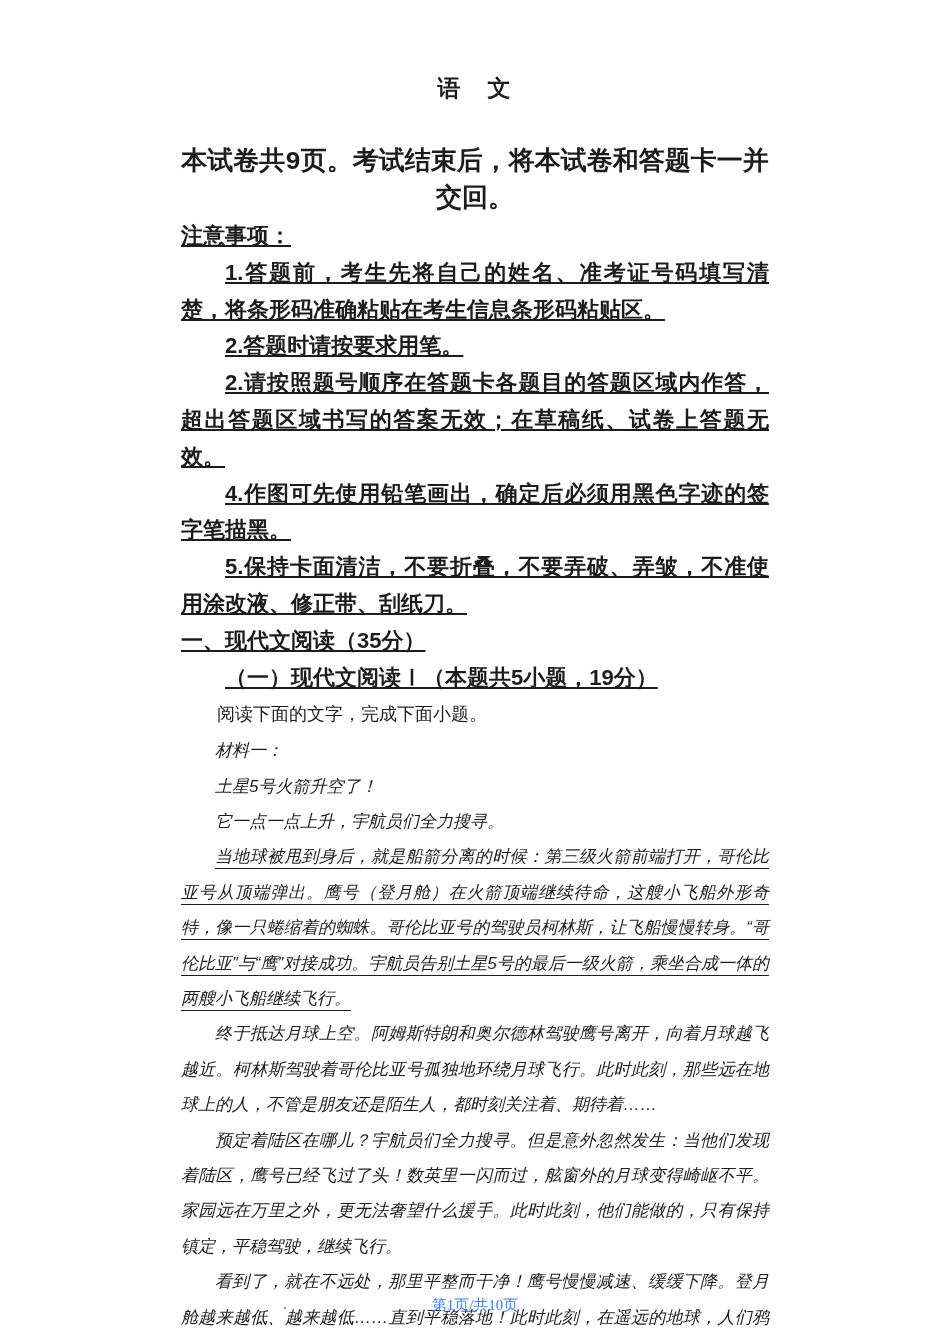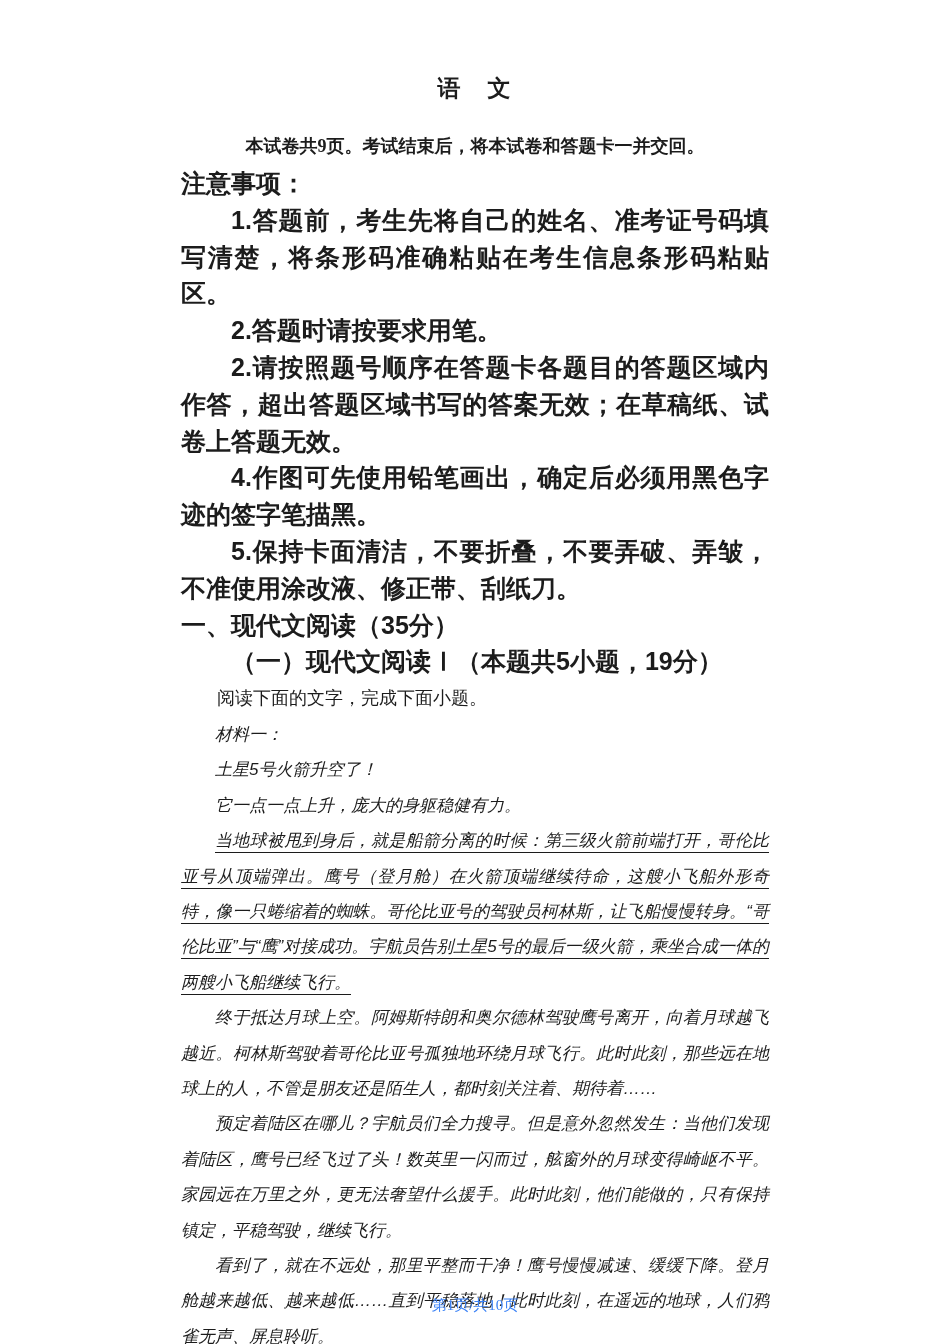--- a/index.html
+++ b/index.html
@@ -23,34 +23,35 @@
     margin: 0;
     padding-top: 72px;
     text-align: center;
     font-family: "Liberation Sans", sans-serif;
     font-weight: bold;
     font-size: 23px;
     line-height: 32px;
     letter-spacing: 2px;
   }
   .intro {
-    margin: 24px 0 0 0;
+    margin: 40px 0 0 0;
     text-align: center;
-    font-family: Liberation Serif, serif;
+    font-family: Liberation Mono, monospace;
     font-weight: bold;
-    font-size: 18px;
+    font-size: 26px;
     line-height: 37px;
   }
   .notes p {
     margin: 0;
     font-family: "Liberation Sans", sans-serif;
     font-weight: bold;
-    font-size: 25px;
+    font-size: 22px;
     line-height: 36.8px;
     text-align: justify;
+    text-decoration: underline;
   }
   .indent {
     text-indent: 2em;
   }
   .instruction {
     margin: 0;
     font-family: "Liberation Serif", serif;
     font-weight: normal;
     font-size: 18px;
     line-height: 36.8px;
@@ -107,21 +108,21 @@
     <p class="indent">5.保持卡面清洁，不要折叠，不要弄破、弄皱，不准使用涂改液、修正带、刮纸刀。</p>
     <p>一、现代文阅读（35分）</p>
     <p class="indent">（一）现代文阅读Ⅰ（本题共5小题，19分）</p>
   </div>
 
   <p class="instruction">阅读下面的文字，完成下面小题。</p>
 
   <div class="passage">
     <p>材料一：</p>
     <p>土星5号火箭升空了！</p>
-    <p>它一点一点上升，庞大的身躯稳健有力。</p>
+    <p>它一点一点上升，宇航员们全力搜寻。</p>
     <p class="underlined">当地球被甩到身后，就是船箭分离的时候：第三级火箭前端打开，哥伦比亚号从顶端弹出。鹰号（登月舱）在火箭顶端继续待命，这艘小飞船外形奇特，像一只蜷缩着的蜘蛛。哥伦比亚号的驾驶员柯林斯，让飞船慢慢转身。“哥伦比亚”与“鹰”对接成功。宇航员告别土星5号的最后一级火箭，乘坐合成一体的两艘小飞船继续飞行。</p>
     <p>终于抵达月球上空。阿姆斯特朗和奥尔德林驾驶鹰号离开，向着月球越飞越近。柯林斯驾驶着哥伦比亚号孤独地环绕月球飞行。此时此刻，那些远在地球上的人，不管是朋友还是陌生人，都时刻关注着、期待着……</p>
     <p>预定着陆区在哪儿？宇航员们全力搜寻。但是意外忽然发生：当他们发现着陆区，鹰号已经飞过了头！数英里一闪而过，舷窗外的月球变得崎岖不平。家园远在万里之外，更无法奢望什么援手。此时此刻，他们能做的，只有保持镇定，平稳驾驶，继续飞行。</p>
     <p>看到了，就在不远处，那里平整而干净！鹰号慢慢减速、缓缓下降。登月舱越来越低、越来越低……直到平稳落地！此时此刻，在遥远的地球，人们鸦雀无声、屏息聆听。</p>
   </div>
 
   <div class="stray-dot"></div>
 
   <div class="footer">第1页/共10页</div>
 

